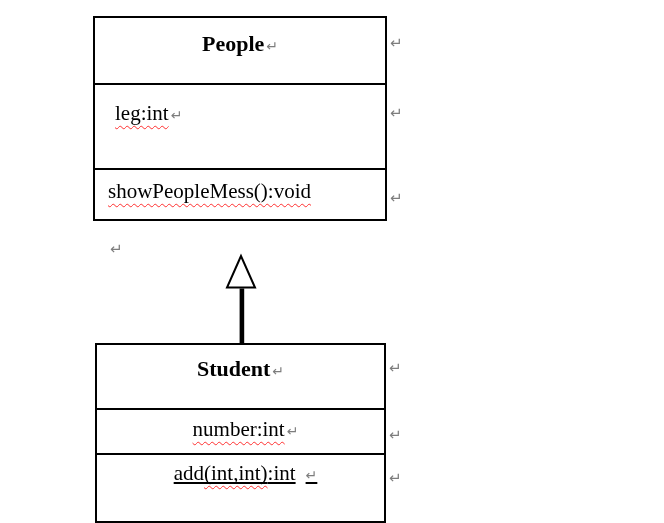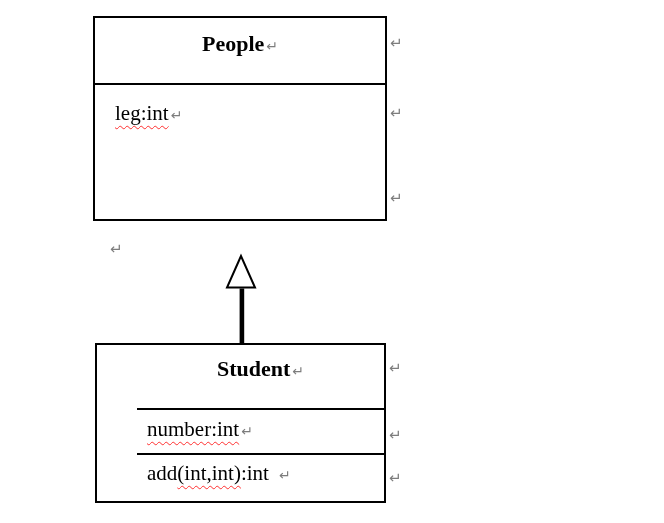--- a/index.html
+++ b/index.html
@@ -19,41 +19,41 @@
     color: var(--text);
   }
   .canvas { position: relative; width: 664px; height: 523px; overflow: hidden; background: var(--page_bg); }
 
   .uml-box {
     position: absolute;
     background: var(--class_fill);
     border: 2px solid var(--border);
   }
   #people-box  { left: 93px; top: 10px;  width: 294px; height: 205px; margin-top: 6px; }
-  #student-box { left: 95px; top: 343px; width: 291px; height: 160px; padding-left: 40px; }
+  #student-box { left: 95px; top: 343px; width: 291px; height: 180px; }
 
   .row { width: 100%; }
   .row + .row { border-top: 2px solid var(--border); }
 
   .title-row { text-align: center; font-weight: bold; font-size: 22px; }
   #people-box  .title-row { height: 65px; padding-top: 13px; }
   #student-box .title-row { height: 63px; padding-top: 11px; }
 
   #people-box  .attr-row   { height: 85px; }
   #people-box  .method-row { height: 51px; }
   #student-box .attr-row   { height: 45px; }
-  #student-box .method-row { height: 48px; }
+  #student-box .method-row { height: 48px; text-decoration: underline; }
 
   .line {
     font-size: 21px;
     line-height: 24px;
     white-space: pre;
   }
   #people-box  .line { padding-left: 13px; }
-  #student-box .line { padding-left: 10px; }
+  #student-box .line { padding-left: 10px; text-align: center; }
 
   #people-box .attr-row .line:first-child { padding-top: 8px; padding-left: 20px; }
   #people-box .attr-row .line:last-child  { padding-top: 16px; }
   #people-box .method-row .line  { padding-top: 9px; }
   #student-box .attr-row .line   { padding-top: 7px; }
   #student-box .method-row .line { padding-top: 6px; }
 
   .squiggle {
     text-decoration-line: underline;
     text-decoration-style: wavy;
@@ -87,20 +87,23 @@
 
 <div class="canvas">
 
   <div class="uml-box" id="people-box">
     <div class="row title-row">
       <span>People</span><span class="pilcrow">↵</span>
     </div>
     <div class="row attr-row">
       <div class="line"><span class="squiggle">leg:int</span><span class="pilcrow">↵</span></div>
     </div>
+    <div class="row method-row">
+      <div class="line"><span class="squiggle">showPeopleMess():void</span></div>
+    </div>
   </div>
 
   <svg id="arrow-svg" width="664" height="523" viewBox="0 0 664 523">
     <polygon points="241,256 227,287.5 255,287.5" fill="#ffffff" stroke="#000000" stroke-width="2"></polygon>
     <rect x="239.6" y="288.5" width="4.6" height="56" fill="#000000"></rect>
   </svg>
 
   <div class="uml-box" id="student-box">
     <div class="row title-row">
       <span>Student</span><span class="pilcrow">↵</span>

